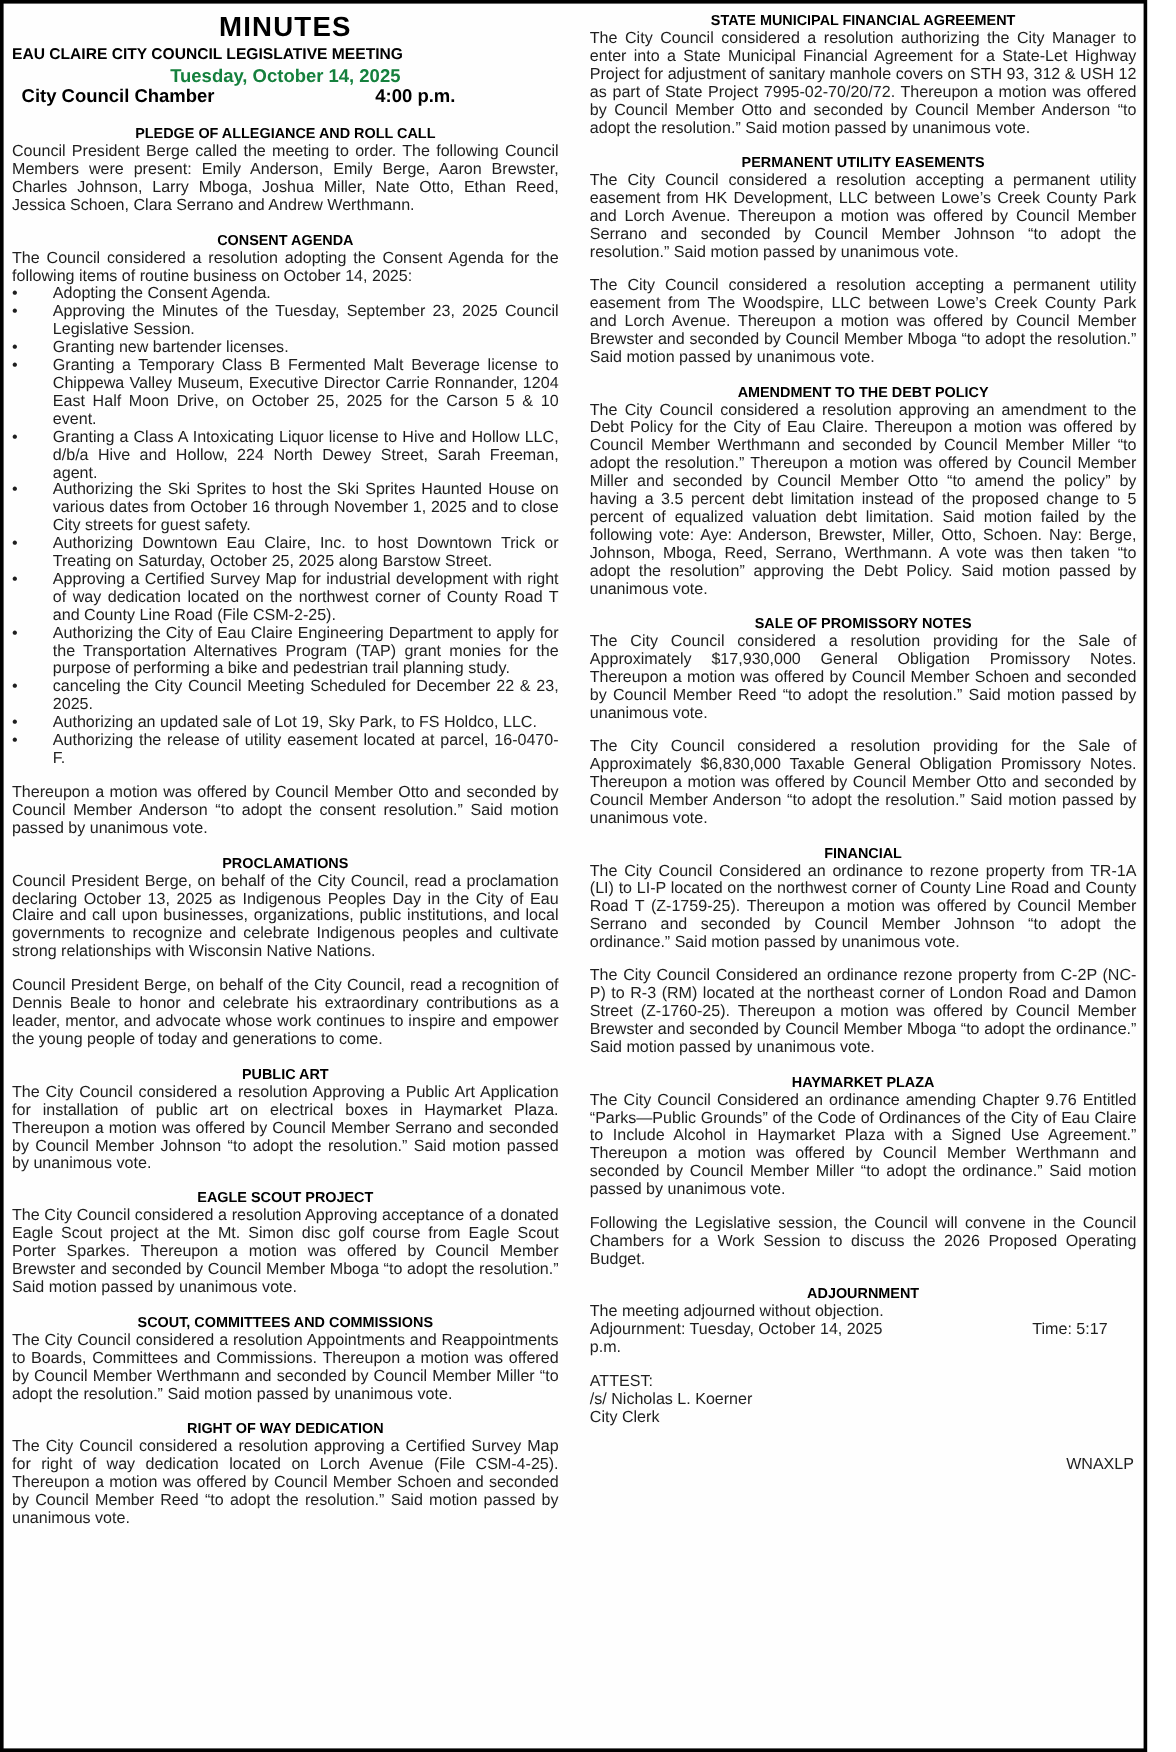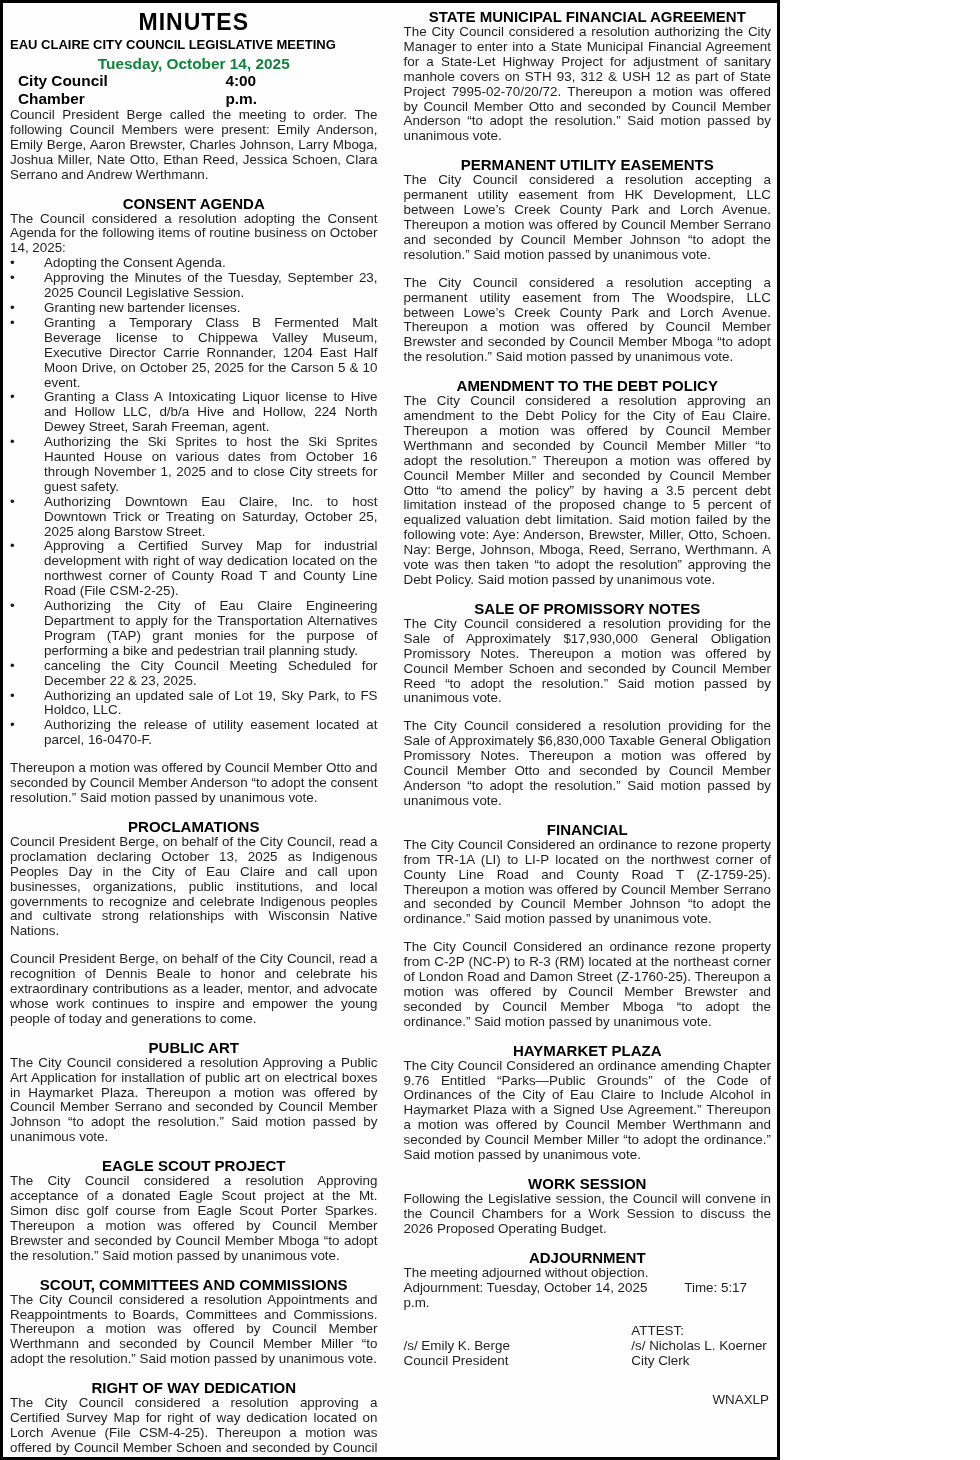--- a/index.html
+++ b/index.html
@@ -1,18 +1,18 @@
 <!DOCTYPE html>
 <html><head>
 <meta charset="utf-8">
 <style>
   html,body { margin:0; padding:0; background:#ffffff; }
   .page {
     position: relative;
-    width: 780px; height: 1460px;
+    width: 956px; height: 1460px;
     box-sizing: border-box;
     background: #fefefe;
     border: 3px solid #000000;
     padding: 6px 6px 8px 7px;
     display: flex;
     gap: 26px;
     overflow: hidden;
     font-family: "Liberation Sans", "DejaVu Sans", sans-serif;
     font-size: 13.4px;
     line-height: 14.9px;
@@ -21,21 +21,21 @@
   }
   .col { flex: 1 1 0; min-width: 0; }
   .blk { margin: 0; }
   .col > .blk:first-child { margin-top: 0 !important; }
 
   .title    { font-weight: 700; text-align: center; font-size: 23px; line-height: 26px; color:#000; letter-spacing: 1px; }
   .subtitle { font-weight: 700; text-align: left; font-size: 13px; line-height: 20px; color:#000; }
   .dateline { font-weight: 700; text-align: center; font-size: 15.4px; line-height: 17px; color:#15803d; }
   .metarow  { font-weight: 700; font-size: 15.4px; line-height: 18px; color:#000;
               display: flex; justify-content: space-between; padding: 0 86px 0 8px; gap: 48px; }
-  .heading  { font-weight: 700; text-align: center; font-size: 15px; line-height: 16px; color:#000; margin-top: 13px; }
+  .heading  { font-weight: 700; text-align: center; font-size: 12px; line-height: 16px; color:#000; margin-top: 13px; }
 
   .para     { text-align: justify; }
   .para + .para, .bullets + .para { margin-top: 13px; }
   .paraleft { text-align: left; }
 
   .bullets .bi { display: flex; }
   .bullets .bm { flex: 0 0 34px; }
   .bullets .bt { flex: 1 1 auto; text-align: justify; min-width: 0; }
 
   .timerow  { display: flex; justify-content: space-between; padding-right: 24px; }
@@ -51,20 +51,21 @@
 
 <div class="page">
   <div class="col" id="col-left">
       <div class="blk title">MINUTES</div>
       <div class="blk subtitle">EAU CLAIRE CITY COUNCIL LEGISLATIVE MEETING</div>
       <div class="blk dateline">Tuesday, October 14, 2025</div>
       <div class="blk metarow">
         <span>City Council Chamber</span>
         <span>4:00 p.m.</span>
       </div>
+      <div class="blk heading">PLEDGE OF ALLEGIANCE AND ROLL CALL</div>
       <div class="blk para">Council President Berge called the meeting to order. The following Council Members were present: Emily Anderson, Emily Berge, Aaron Brewster, Charles Johnson, Larry Mboga, Joshua Miller, Nate Otto, Ethan Reed, Jessica Schoen, Clara Serrano and Andrew Werthmann.</div>
       <div class="blk heading">CONSENT AGENDA</div>
       <div class="blk para">The Council considered a resolution adopting the Consent Agenda for the following items of routine business on October 14, 2025:</div>
       <div class="blk bullets">
         <div class="bi">
           <span class="bm">•</span>
           <span class="bt">Adopting the Consent Agenda.</span>
         </div>
         <div class="bi">
           <span class="bm">•</span>
@@ -133,34 +134,29 @@
       <div class="blk heading">AMENDMENT TO THE DEBT POLICY</div>
       <div class="blk para">The City Council considered a resolution approving an amendment to the Debt Policy for the City of Eau Claire. Thereupon a motion was offered by Council Member Werthmann and seconded by Council Member Miller “to adopt the resolution.” Thereupon a motion was offered by Council Member Miller and seconded by Council Member Otto “to amend the policy” by having a 3.5 percent debt limitation instead of the proposed change to 5 percent of equalized valuation debt limitation. Said motion failed by the following vote: Aye: Anderson, Brewster, Miller, Otto, Schoen. Nay: Berge, Johnson, Mboga, Reed, Serrano, Werthmann. A vote was then taken “to adopt the resolution” approving the Debt Policy. Said motion passed by unanimous vote.</div>
       <div class="blk heading">SALE OF PROMISSORY NOTES</div>
       <div class="blk para">The City Council considered a resolution providing for the Sale of Approximately $17,930,000 General Obligation Promissory Notes. Thereupon a motion was offered by Council Member Schoen and seconded by Council Member Reed “to adopt the resolution.” Said motion passed by unanimous vote.</div>
       <div class="blk para">The City Council considered a resolution providing for the Sale of Approximately $6,830,000 Taxable General Obligation Promissory Notes. Thereupon a motion was offered by Council Member Otto and seconded by Council Member Anderson “to adopt the resolution.” Said motion passed by unanimous vote.</div>
       <div class="blk heading">FINANCIAL</div>
       <div class="blk para">The City Council Considered an ordinance to rezone property from TR-1A (LI) to LI-P located on the northwest corner of County Line Road and County Road T (Z-1759-25). Thereupon a motion was offered by Council Member Serrano and seconded by Council Member Johnson “to adopt the ordinance.” Said motion passed by unanimous vote.</div>
       <div class="blk para">The City Council Considered an ordinance rezone property from C-2P (NC-P) to R-3 (RM) located at the northeast corner of London Road and Damon Street (Z-1760-25). Thereupon a motion was offered by Council Member Brewster and seconded by Council Member Mboga “to adopt the ordinance.” Said motion passed by unanimous vote.</div>
       <div class="blk heading">HAYMARKET PLAZA</div>
       <div class="blk para">The City Council Considered an ordinance amending Chapter 9.76 Entitled “Parks—Public Grounds” of the Code of Ordinances of the City of Eau Claire to Include Alcohol in Haymarket Plaza with a Signed Use Agreement.” Thereupon a motion was offered by Council Member Werthmann and seconded by Council Member Miller “to adopt the ordinance.” Said motion passed by unanimous vote.</div>
-      <div class="blk heading">WORK SESSION</div>
       <div class="blk para">Following the Legislative session, the Council will convene in the Council Chambers for a Work Session to discuss the 2026 Proposed Operating Budget.</div>
       <div class="blk heading">ADJOURNMENT</div>
       <div class="blk paraleft">The meeting adjourned without objection.</div>
       <div class="blk timerow">
         <span>Adjournment: Tuesday, October 14, 2025</span>
         <span>Time: 5:17</span>
       </div>
       <div class="blk paraleft">p.m.</div>
       <div class="blk signatures">
-        <div class="sigL">
-          <div class="sline">/s/ Emily K. Berge</div>
-          <div class="sline">Council President</div>
-        </div>
         <div class="sigR">
           <div class="sline">ATTEST:</div>
           <div class="sline">/s/ Nicholas L. Koerner</div>
           <div class="sline">City Clerk</div>
         </div>
       </div>
       <div class="blk tag">WNAXLP</div>
     </div>
 </div>
 

